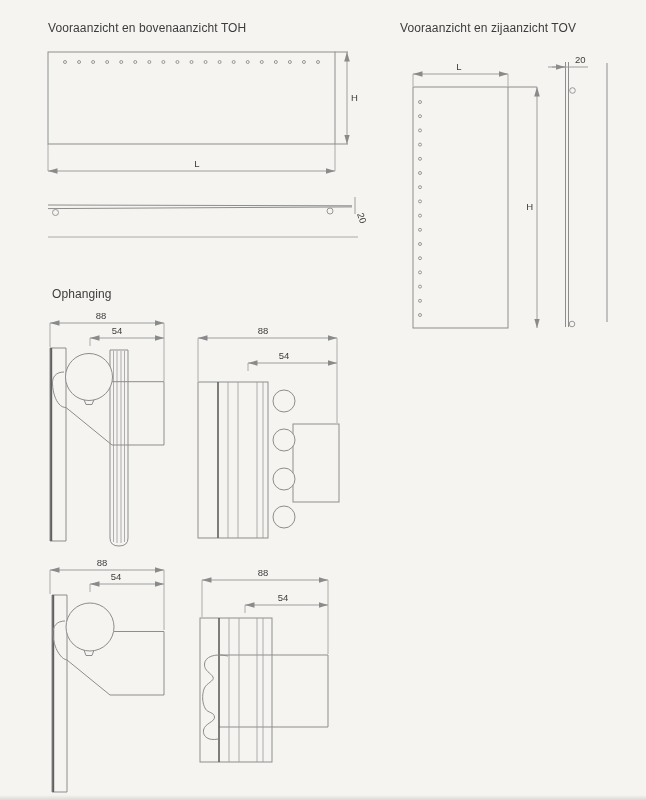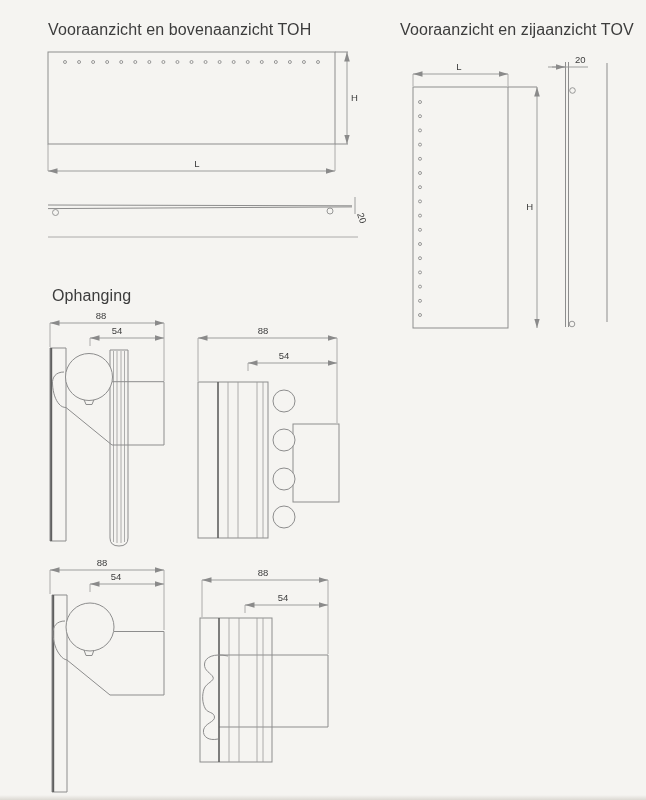--- a/index.html
+++ b/index.html
@@ -5,21 +5,21 @@
   html,body{margin:0;padding:0;}
   body{
     width:646px;height:800px;
     background:#f5f4f1;
     font-family:"Liberation Sans", sans-serif;
     position:relative;
     overflow:hidden;
   }
   .title{
     position:absolute;
-    font-size:16px;
+    font-size:12px;
     color:#3c3c3c;
     letter-spacing:0.1px;
     white-space:nowrap;
   }
   svg{position:absolute;left:0;top:0;}
   .ln{stroke:#8d8d8d;fill:none;stroke-width:1;}
   .thin{stroke:#9a9a9a;fill:none;stroke-width:0.8;}
   .thick{stroke:#5f5f5f;fill:none;stroke-width:2;}
   .dim{stroke:#949494;fill:none;stroke-width:0.9;}
   .bgf{fill:#f5f4f1;stroke:#8d8d8d;stroke-width:1;}

